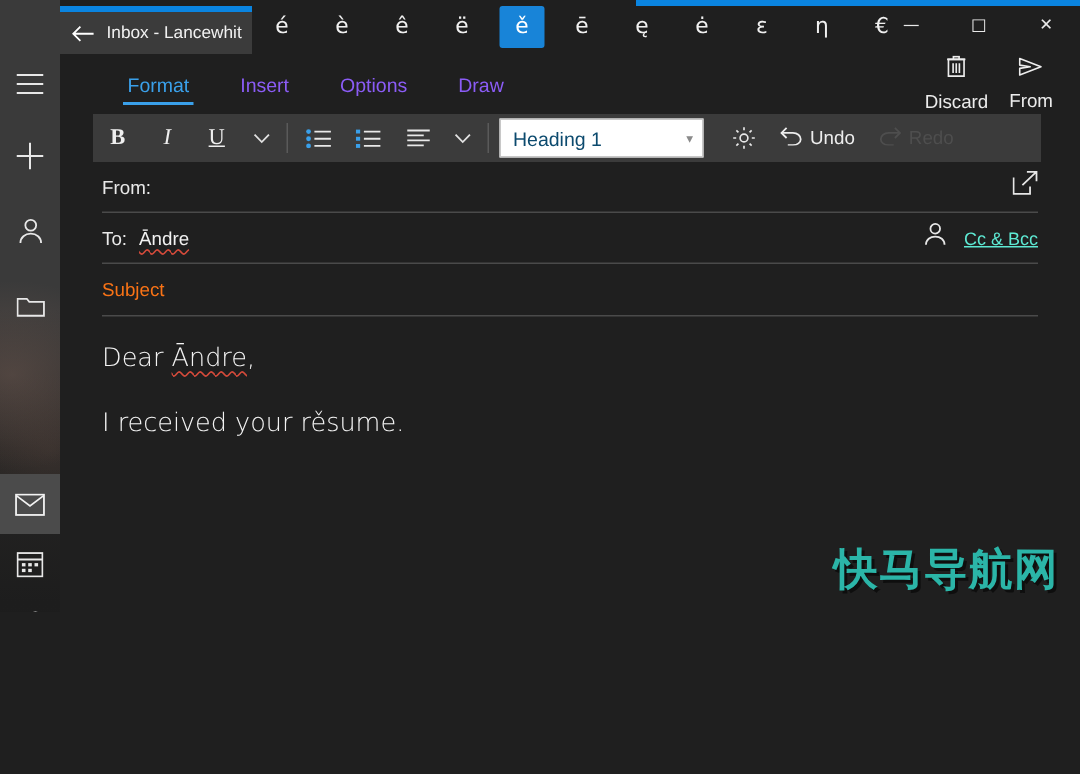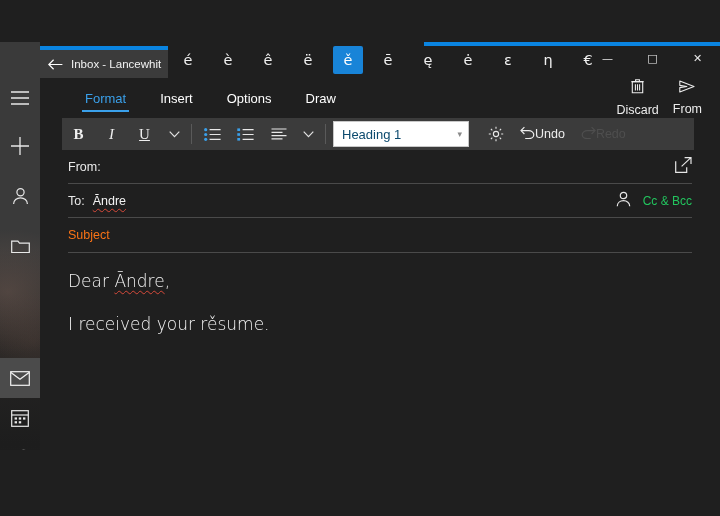--- a/index.html
+++ b/index.html
@@ -2,21 +2,21 @@
 <html><head>
 <meta charset="utf-8">
 <style>
   html,body{margin:0;padding:0;}
   body{
     width:720px;height:516px;overflow:hidden;
     background:#1f1f1f;
     font-family:"Liberation Sans","DejaVu Sans",sans-serif;
     -webkit-font-smoothing:antialiased;
   }
-  .app{position:relative;width:720px;height:408px;overflow:hidden;background:#1f1f1f;margin-top:42px;}
+  .app{position:relative;width:720px;height:408px;overflow:hidden;background:#1f1f1f;}
 
   
   .rail{
     position:absolute;left:0;top:0;width:40px;height:516px;
     background:#2b2b2b;
     background-image:
       radial-gradient(120px 90px at 8px 250px, rgba(120,95,85,.45), rgba(40,35,33,0) 70%),
       radial-gradient(90px 70px at 34px 300px, rgba(90,70,62,.35), rgba(30,28,26,0) 72%),
       linear-gradient(180deg,#3a3a3a 0%,#3a3a3a 40%,#262524 58%,#1d1d1d 78%,#242424 100%);
     z-index:5;
@@ -57,21 +57,21 @@
   .wincontrols{position:absolute;right:0;top:0;height:32px;display:flex;}
   .wc{width:45px;height:32px;display:flex;align-items:center;justify-content:center;color:#e9e9e9;}
   .wc .glyph{font-size:11px;line-height:1;font-family:"DejaVu Sans",sans-serif;}
   .topblue{position:absolute;right:0;top:0;width:296px;height:4px;background:#0a84e0;}
 
   
   .ribbon{position:absolute;left:40px;top:36px;width:680px;height:40px;background:#1f1f1f;}
   .rtabs{position:absolute;left:28px;top:0;height:40px;display:flex;align-items:center;gap:0px;}
   .rtab{
     position:relative;height:40px;display:flex;align-items:center;padding:0 17px;
-    color:#ffffff;font-size:13px;
+    color:#8b5cf6;font-size:13px;
   }
   .rtab.active{color:#3aa0ea;}
   .rtab.active:after{
     content:"";position:absolute;left:14px;right:14px;bottom:6px;height:2px;background:#3aa0ea;
   }
   .ractions{position:absolute;right:18px;top:0;height:40px;display:flex;align-items:center;gap:14px;}
   .ract{display:flex;align-items:center;gap:6px;color:#ececec;font-size:12.5px;flex-direction:column;}
 
   
   .toolbar{
@@ -83,33 +83,33 @@
   .tb b{font-family:"Liberation Serif","DejaVu Serif",serif;font-size:15px;}
   .tb i{font-family:"Liberation Serif","DejaVu Serif",serif;font-size:15px;}
   .tb u{font-family:"Liberation Serif","DejaVu Serif",serif;font-size:15px;}
   .sep{width:1px;height:20px;background:#5a5a5a;margin:0 4px;}
   .styledd{
     width:136px;height:26px;background:#ffffff;border:1px solid #c8c8c8;box-sizing:border-box;
     display:flex;align-items:center;justify-content:space-between;padding:0 6px 0 8px;margin-left:3px;
   }
   .styledd .txt{color:#0c4a6e;font-size:13px;}
   .styledd .cv{color:#8a8a8a;font-size:9px;}
-  .tbtext{display:flex;align-items:center;color:#ededed;font-size:12.5px;padding:0 8px;height:32px;text-align:right;}
+  .tbtext{display:flex;align-items:center;gap:5px;color:#ededed;font-size:12.5px;padding:0 8px;height:32px;text-align:right;}
   .tbtext.dim{color:#4e4e4e;}
 
   
   .compose{position:absolute;left:40px;top:108px;width:680px;height:408px;background:#1f1f1f;}
   .field{
     position:relative;height:33px;margin:0 28px 0 28px;
     display:flex;align-items:center;border-bottom:1px solid #4a4a4a;
   }
   .field .lab{color:#e9e9e9;font-size:12.5px;}
   .field .val{color:#f2f2f2;font-size:12.5px;margin-left:8px;position:relative;}
   .field .right{margin-left:auto;display:flex;align-items:center;gap:12px;color:#e6e6e6;}
-  .field .ccbcc{font-size:12px;color:#22c55e;}
+  .field .ccbcc{font-size:12px;color:#5eead4;text-decoration:underline;}
   .subject{
     position:relative;height:34px;margin:0 28px;display:flex;align-items:center;
     border-bottom:1px solid #4a4a4a;
   }
   .subject .ph{color:#f97316;font-size:12.5px;}
 
   .body{position:relative;margin:16px 28px 0 28px;}
   .bline{
     color:#f3f3f3;font-size:17px;line-height:1.45;margin-bottom:18px;
     font-family:"DejaVu Sans",sans-serif;font-weight:300;
@@ -425,13 +425,14 @@
     <div class="subject">
       <span class="ph">Subject</span>
     </div>
 
     <div class="body">
       <div class="bline">Dear <span class="sq">Āndre</span>,</div>
       <div class="bline">I received your rěsume.</div>
     </div>
   </div>
 
+  <div class="watermark">快马导航网</div>
 </div>
 
 </body></html>

